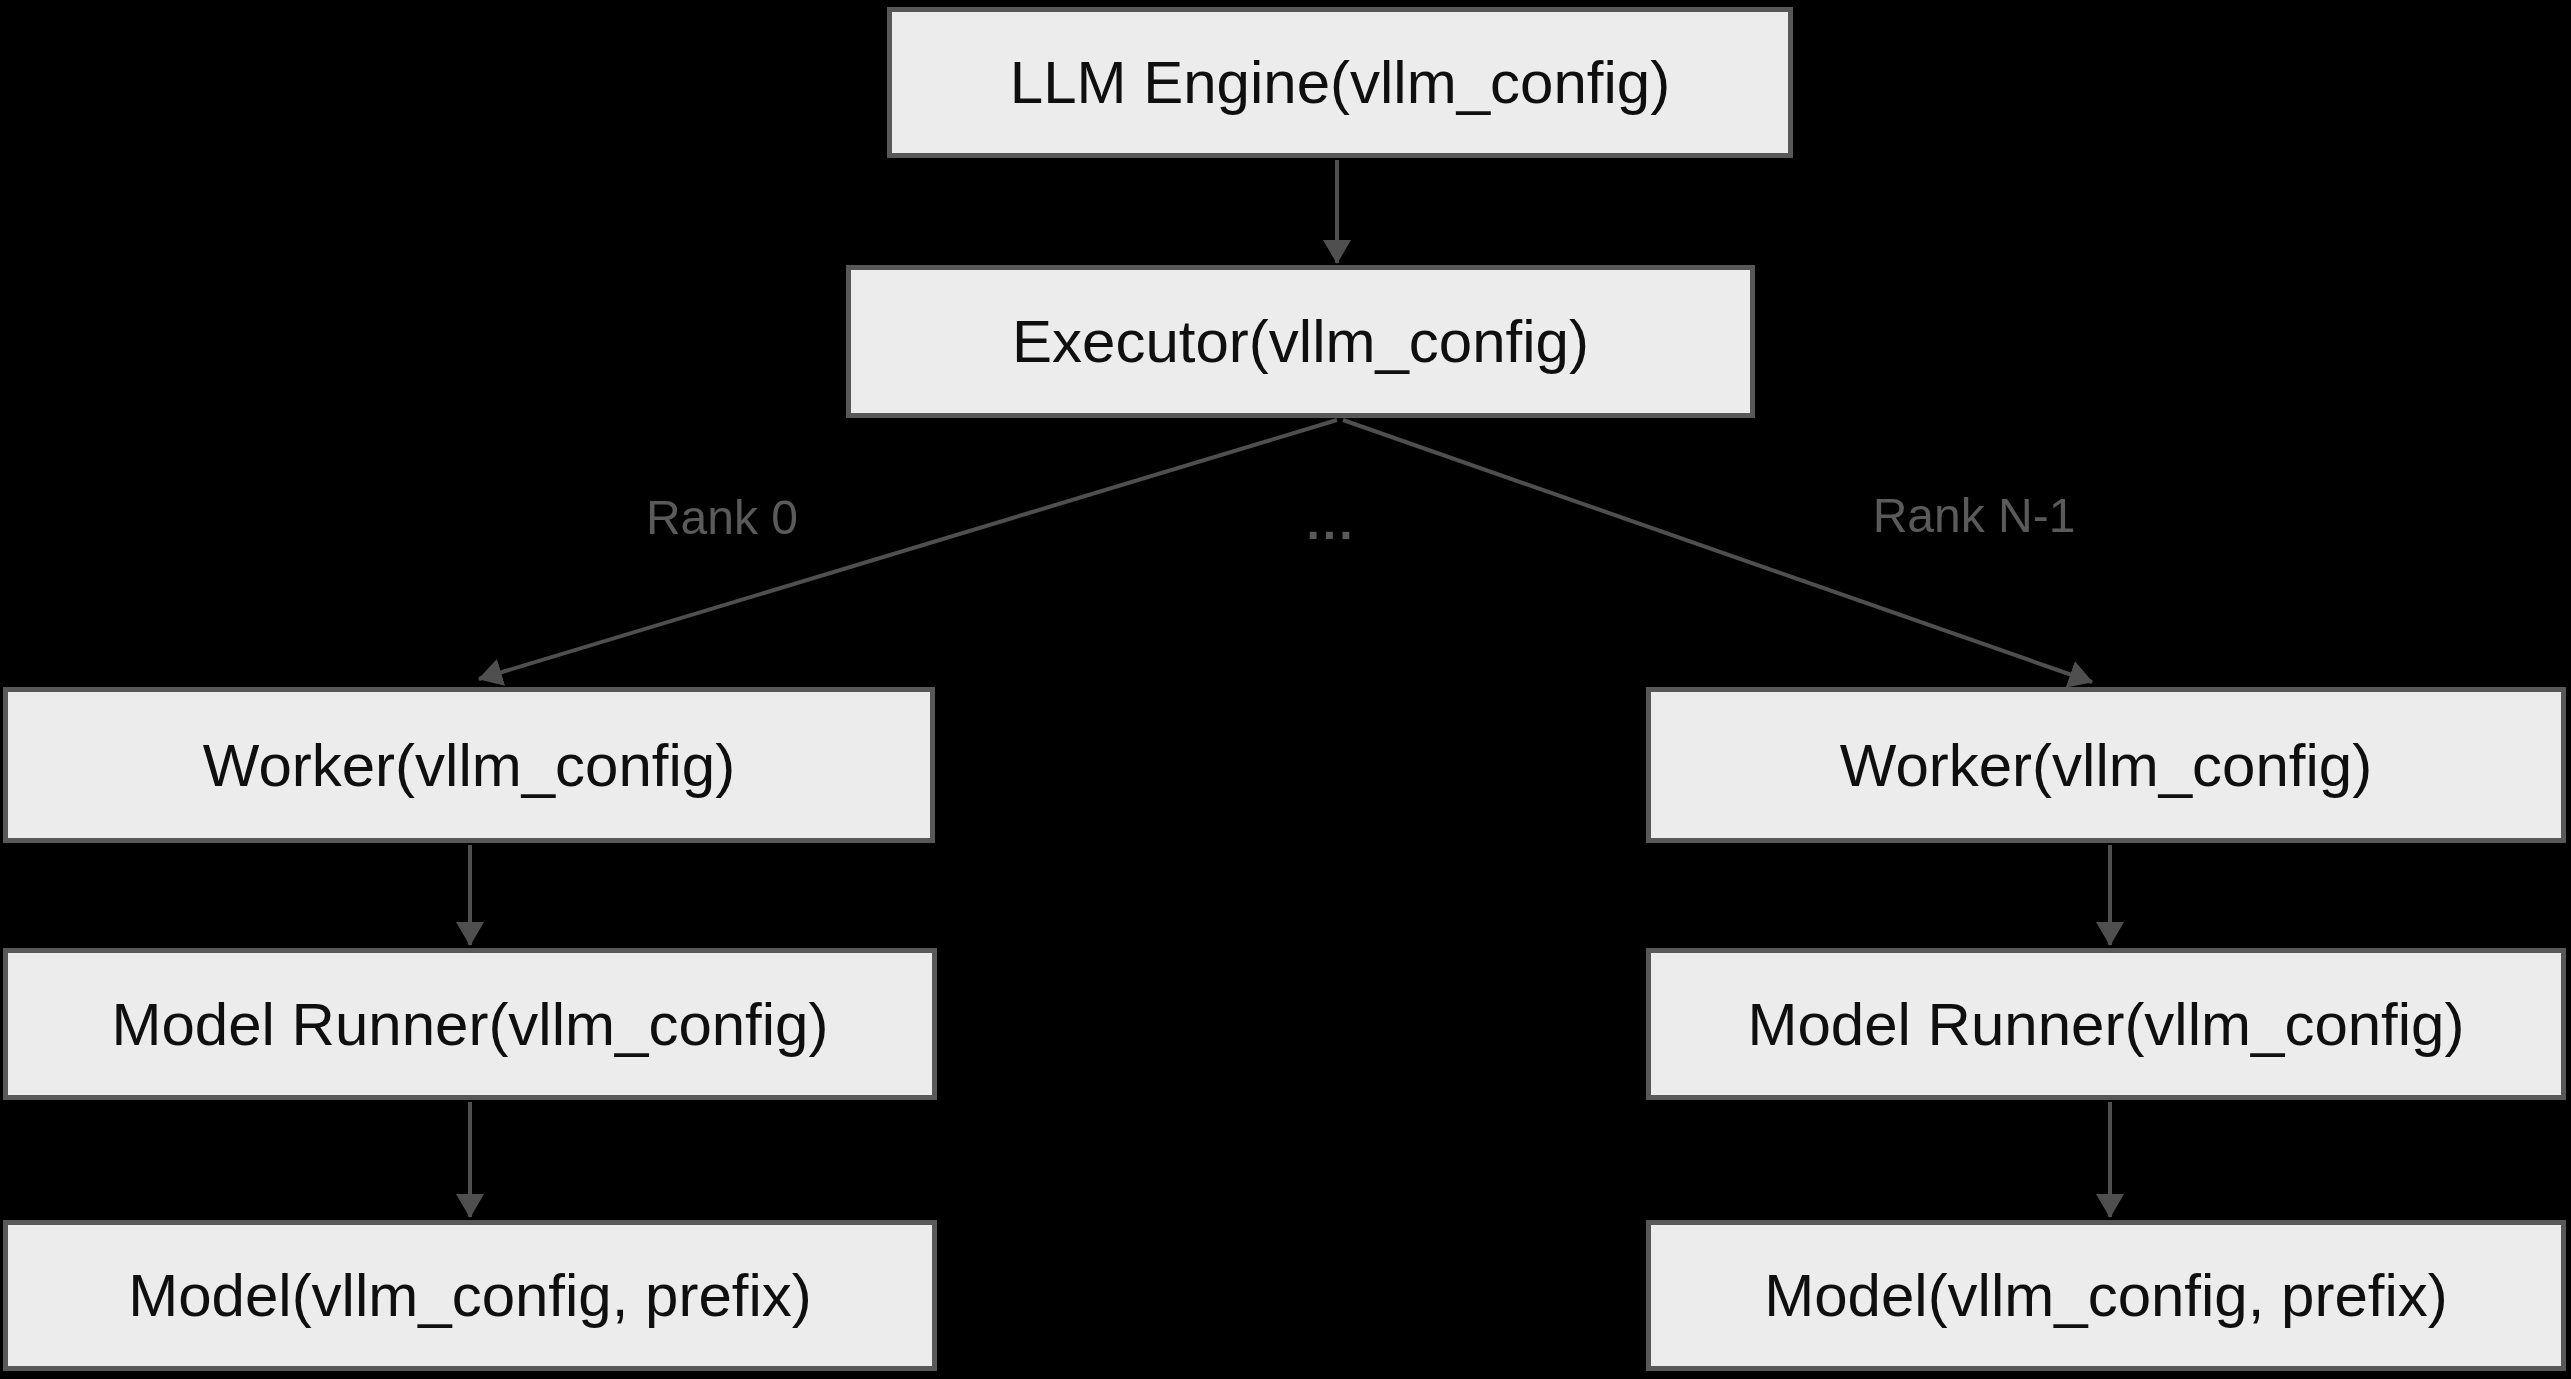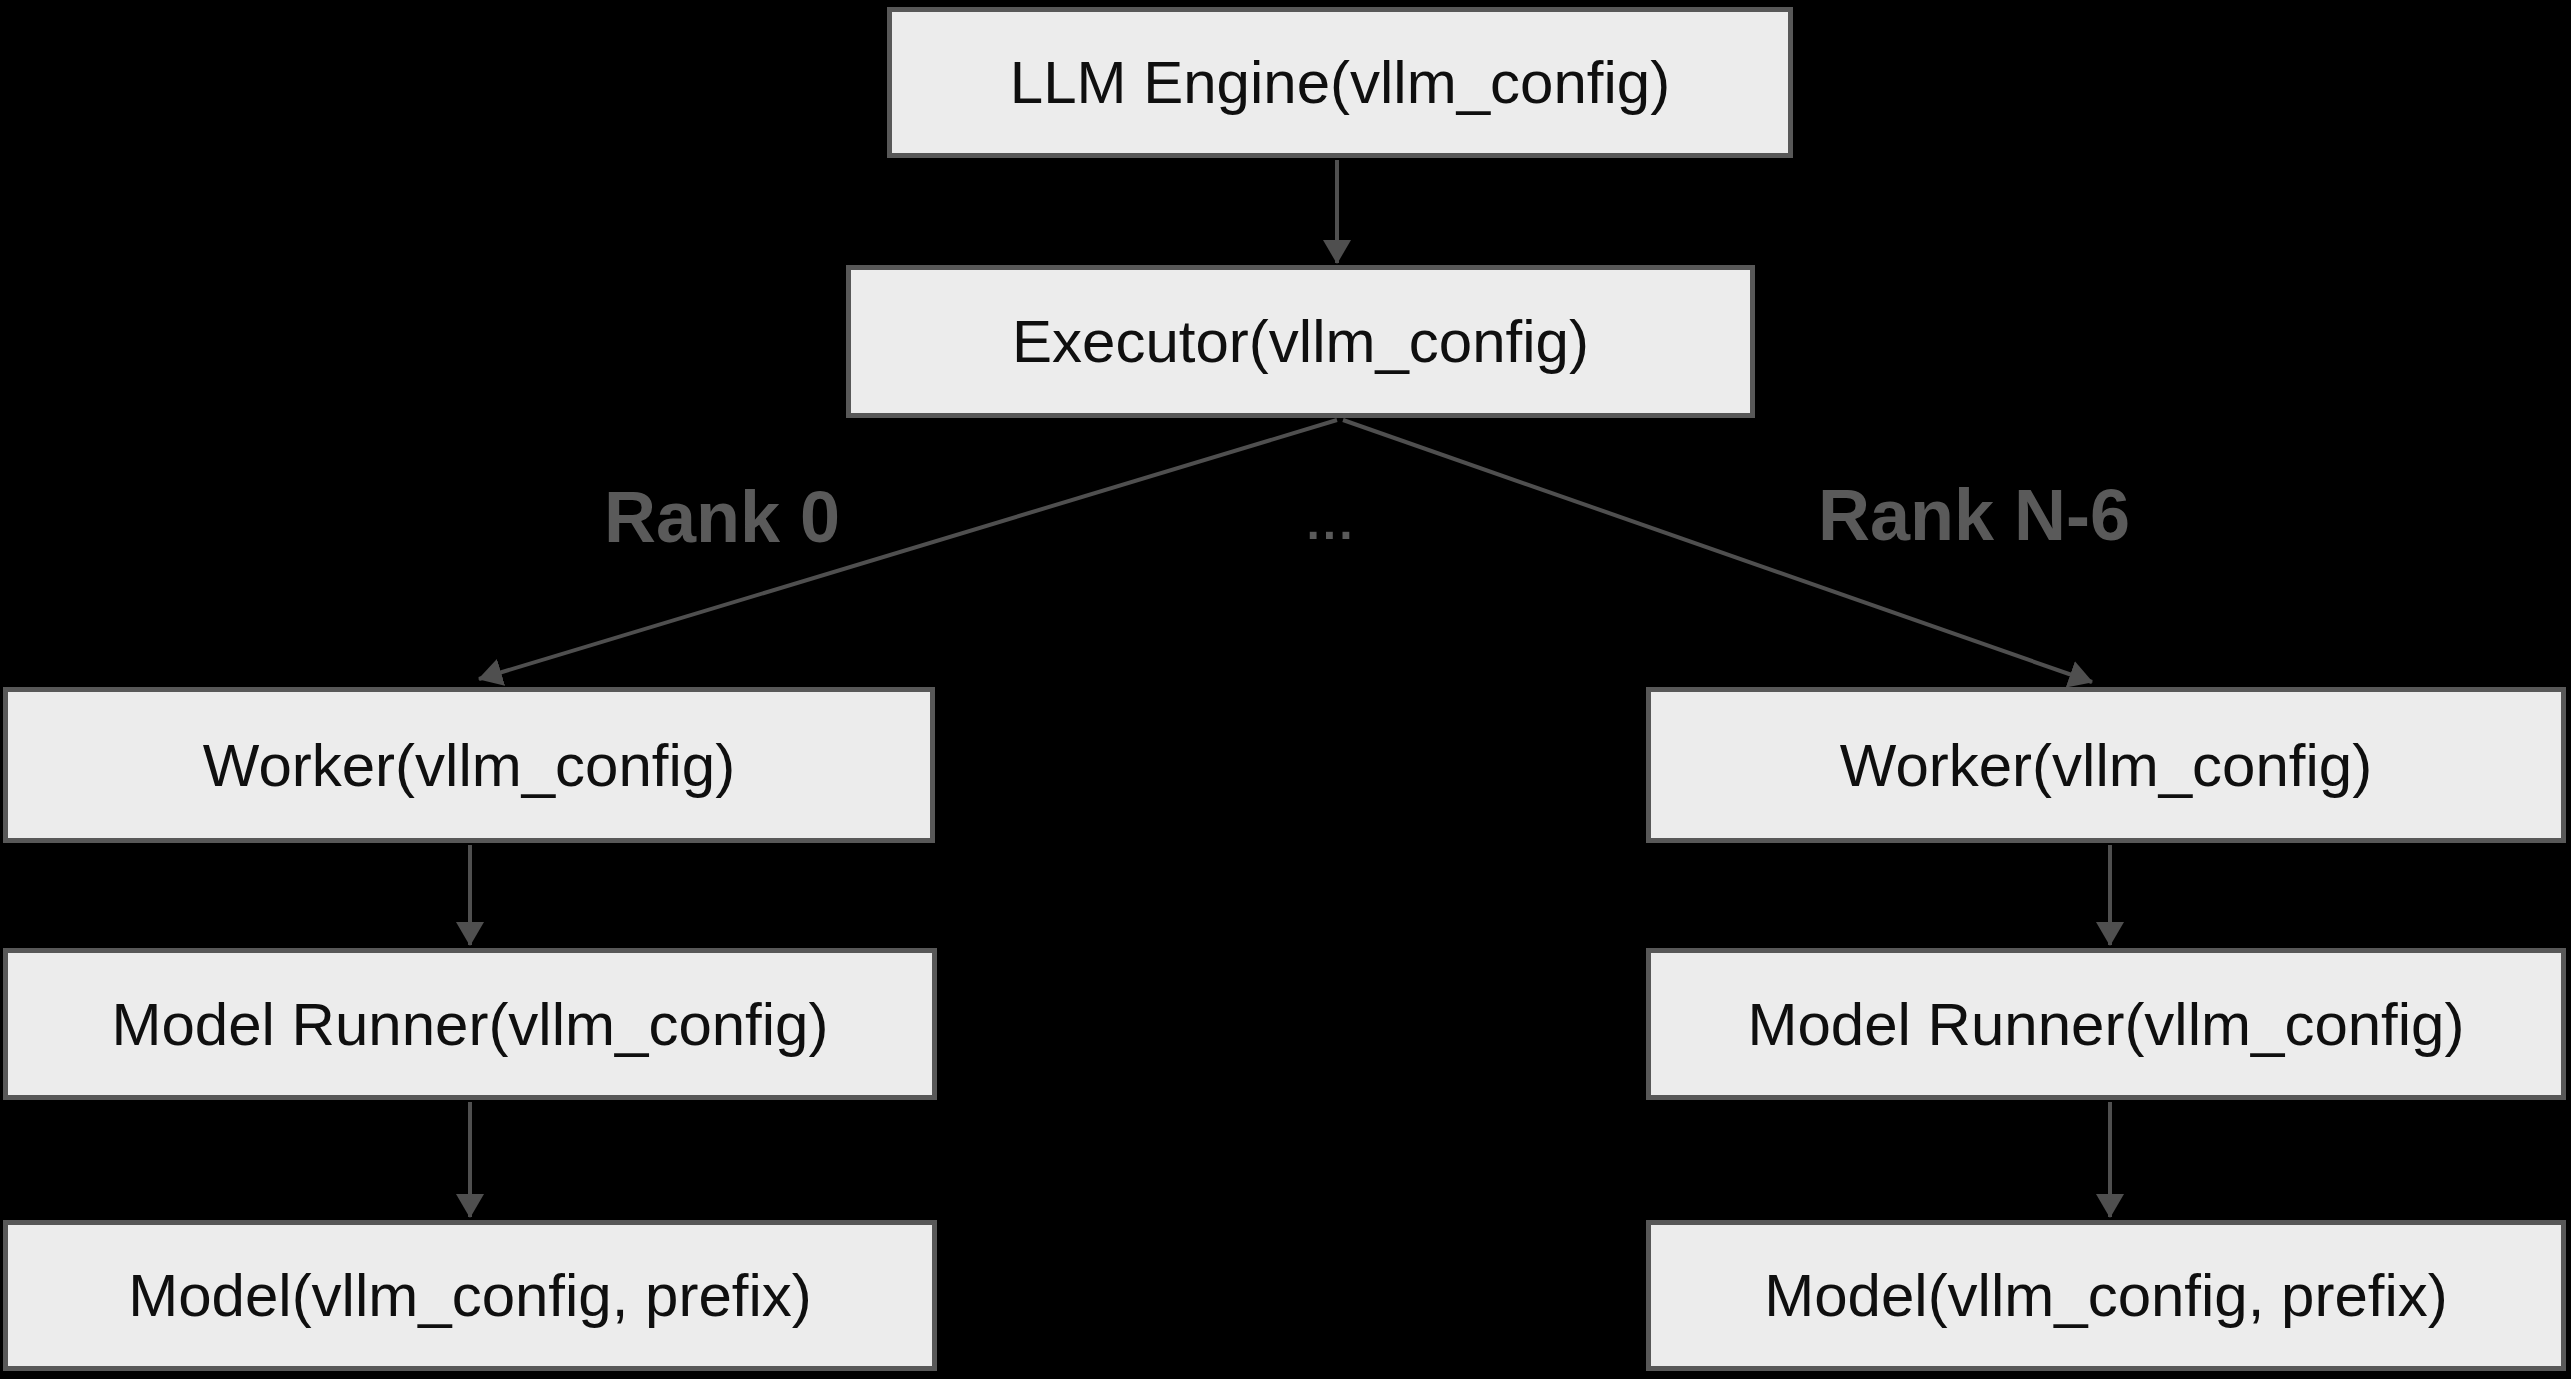--- a/index.html
+++ b/index.html
@@ -36,22 +36,22 @@
     background: var(--node-fill);
     border: 5px solid var(--node-border);
     color: var(--node-text);
     font-size: 60px;
     white-space: nowrap;
   }
   .edge-label {
     position: absolute;
     transform: translate(-50%, -50%);
     color: var(--edge-label-text);
-    font-size: 72px;
-    font-weight: 700;
+    font-size: 48px;
+    font-weight: 400;
     white-space: nowrap;
   }
   .edge-label.ellipsis {
     font-size: 48px;
     font-weight: 700;
     letter-spacing: 3px;
   }
 </style>
 </head>
 <body>
@@ -78,21 +78,21 @@
   </div>
 
   <div class="node" style="left:846px; top:265px; width:909px; height:153px;">
     <span>Executor(vllm_config)</span>
   </div>
 
   <div class="edge-label" style="left:722px; top:517px;">Rank 0</div>
 
   <div class="edge-label ellipsis" style="left:1331px; top:522px;">...</div>
 
-  <div class="edge-label" style="left:1974px; top:515px;">Rank N-6</div>
+  <div class="edge-label" style="left:1974px; top:515px;">Rank N-1</div>
 
   <div class="node" style="left:3px; top:687px; width:932px; height:156px;">
     <span>Worker(vllm_config)</span>
   </div>
 
   <div class="node" style="left:3px; top:948px; width:934px; height:152px;">
     <span>Model Runner(vllm_config)</span>
   </div>
 
   <div class="node" style="left:3px; top:1220px; width:934px; height:151px;">

